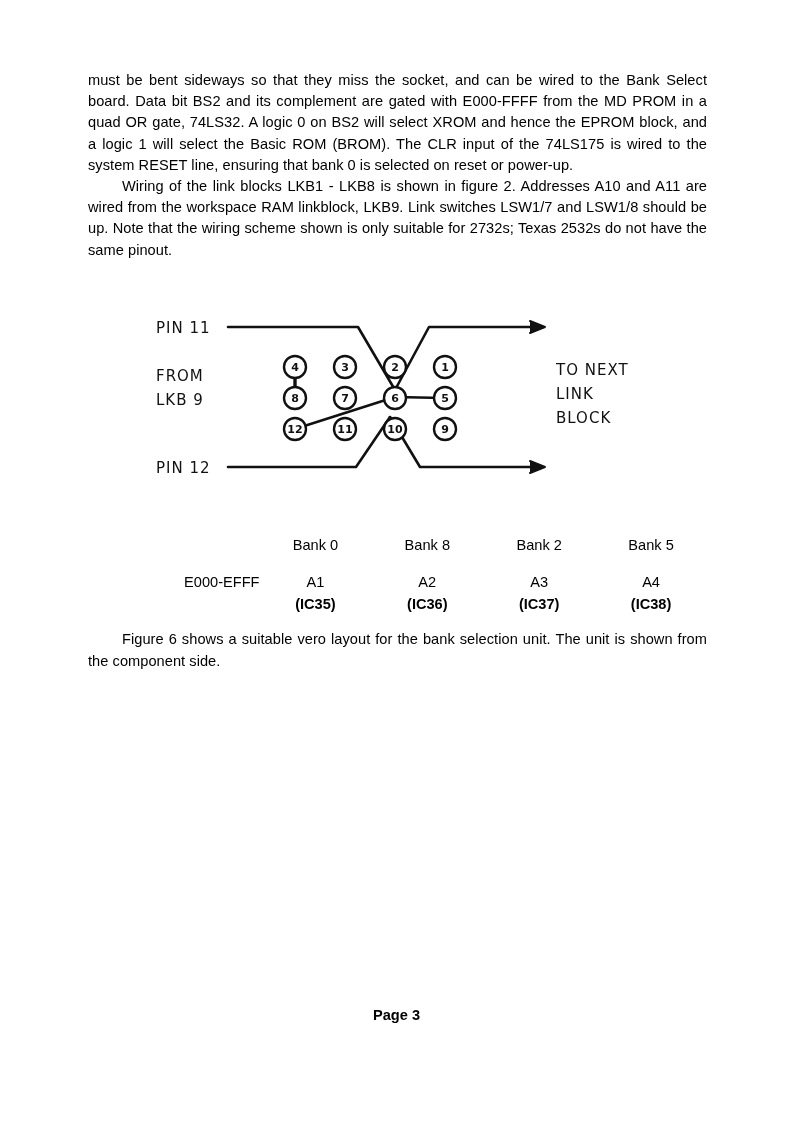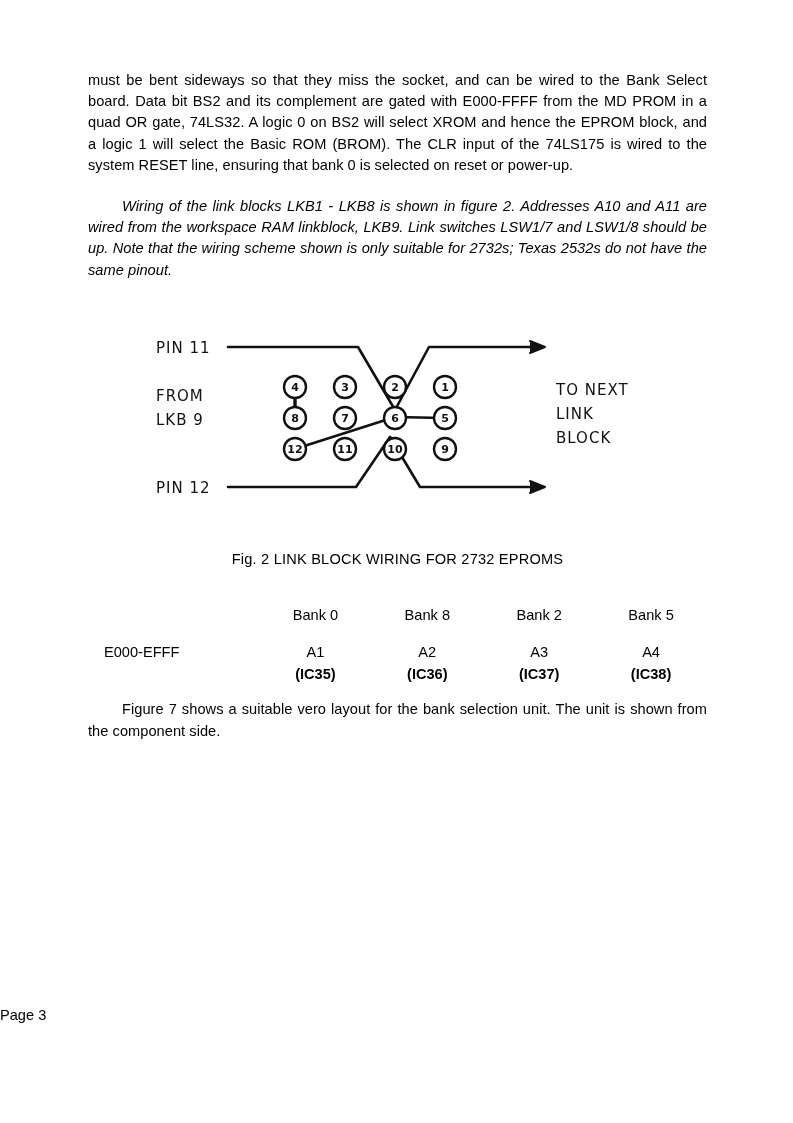--- a/index.html
+++ b/index.html
@@ -24,22 +24,20 @@
   }
   p.body-text {
     margin: 0;
     font-size: 14.6px;
     line-height: 21.2px;
     text-align: justify;
     text-justify: inter-word;
     letter-spacing: 0.05px;
   }
   p.body-text + p.body-text {
-    margin-top: 20px;
-    font-style: italic;
   }
   .indent {
     text-indent: 34px;
   }
   
   .figure-wrap {
     margin-top: 36px;
     height: 200px;
     position: relative;
   }
@@ -66,35 +64,36 @@
   table.bank-table td {
     font-weight: normal;
     padding: 0;
     text-align: center;
     vertical-align: top;
     line-height: 21.5px;
   }
   table.bank-table th.col-blank { width: 175px; }
   table.bank-table th.bank-head { width: 115px; padding-bottom: 16px; }
   table.bank-table td.rowlabel {
-    text-align: left;
+    text-align: right;
     padding-left: 16px;
     white-space: nowrap;
   }
   table.bank-table tr.spacer td { height: 14px; line-height: 14px; }
   .chip { display: block; }
   .chip-id { display: block; font-weight: bold; }
   
   .footer {
     position: absolute;
     left: 0;
     right: 0;
     top: 1007px;
-    font-size: 14.6px;
-    font-weight: normal;
+    text-align: center;
+    font-size: 14.6px;
+    font-weight: bold;
   }
   .after-table { margin-top: 40px; }
   .para-gap-lg { margin-top: 30px; }
 </style>
 </head>
 <body>
 
 <div class="page">
 
   <p class="body-text">must be bent sideways so that they miss the socket, and can be wired to the Bank Select  board. Data bit BS2 and its complement  are  gated  with  E000-FFFF from the MD PROM in a quad OR gate, 74LS32.   A  logic  0  on BS2 will select XROM and hence the EPROM block, and a  logic 1 will select the Basic ROM (BROM).  The CLR  input  of  the 74LS175 is wired to the system  RESET  line,  ensuring  that bank 0 is selected on reset or power-up.</p>
@@ -162,21 +161,20 @@
         <text x="8" y="108">LKB 9</text>
         <text x="8" y="176">PIN 12</text>
 
         <text x="408" y="78">TO NEXT</text>
         <text x="408" y="102">LINK</text>
         <text x="408" y="126">BLOCK</text>
       </g>
     </svg>
   </div>
 
-  <div class="fig-caption">Fig. 2 LINK BLOCK WIRING FOR 2732 EPROMS</div>
 
 
   <table class="bank-table">
     <thead>
       <tr>
         <th class="col-blank"></th>
         <th class="bank-head">Bank 0</th>
         <th class="bank-head">Bank 8</th>
         <th class="bank-head">Bank 2</th>
         <th class="bank-head">Bank 5</th>
@@ -206,17 +204,17 @@
         <td></td>
           <td></td>
           <td></td>
           <td></td>
           <td></td>
       </tr>
     </tbody>
   </table>
 
 
-  <p class="body-text indent para-gap-lg">Figure 7 shows a suitable  vero  layout  for  the  bank selection unit.  The unit is shown from the component  side.</p>
+  <p class="body-text indent para-gap-lg">Figure 6 shows a suitable  vero  layout  for  the  bank selection unit.  The unit is shown from the component  side.</p>
 
   <div class="footer">Page 3</div>
 
 </div>
 
 </body></html>

